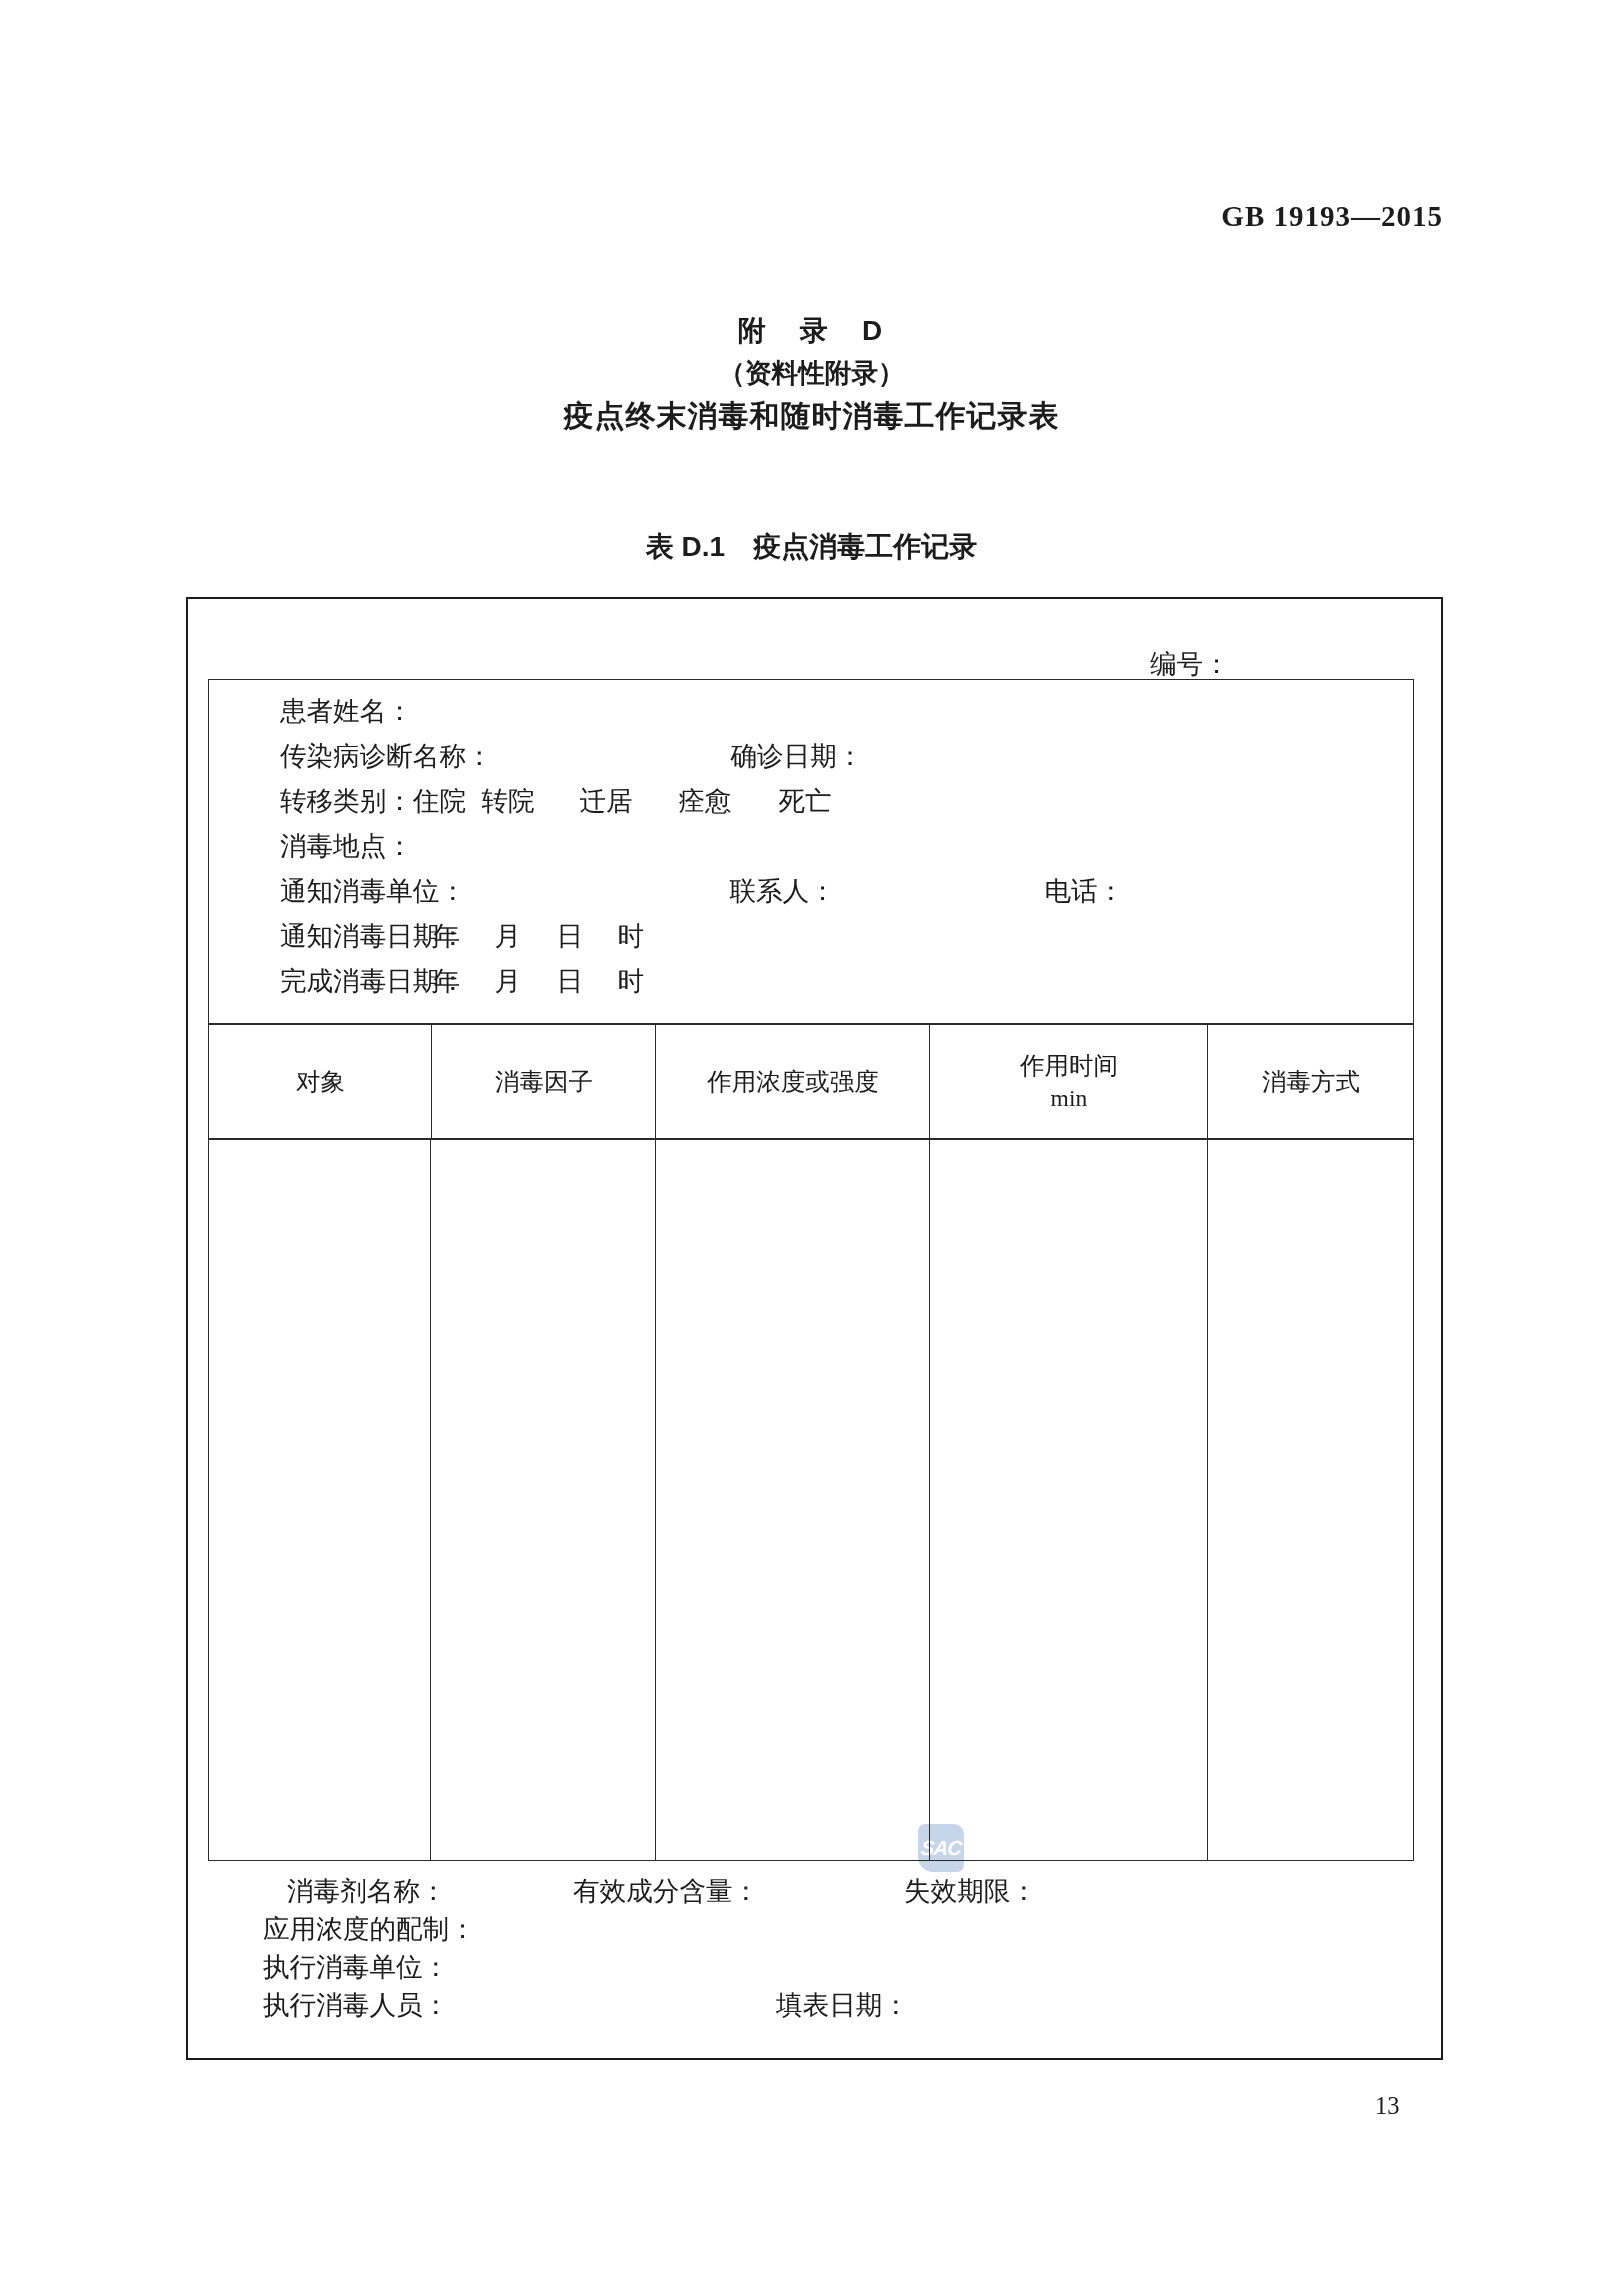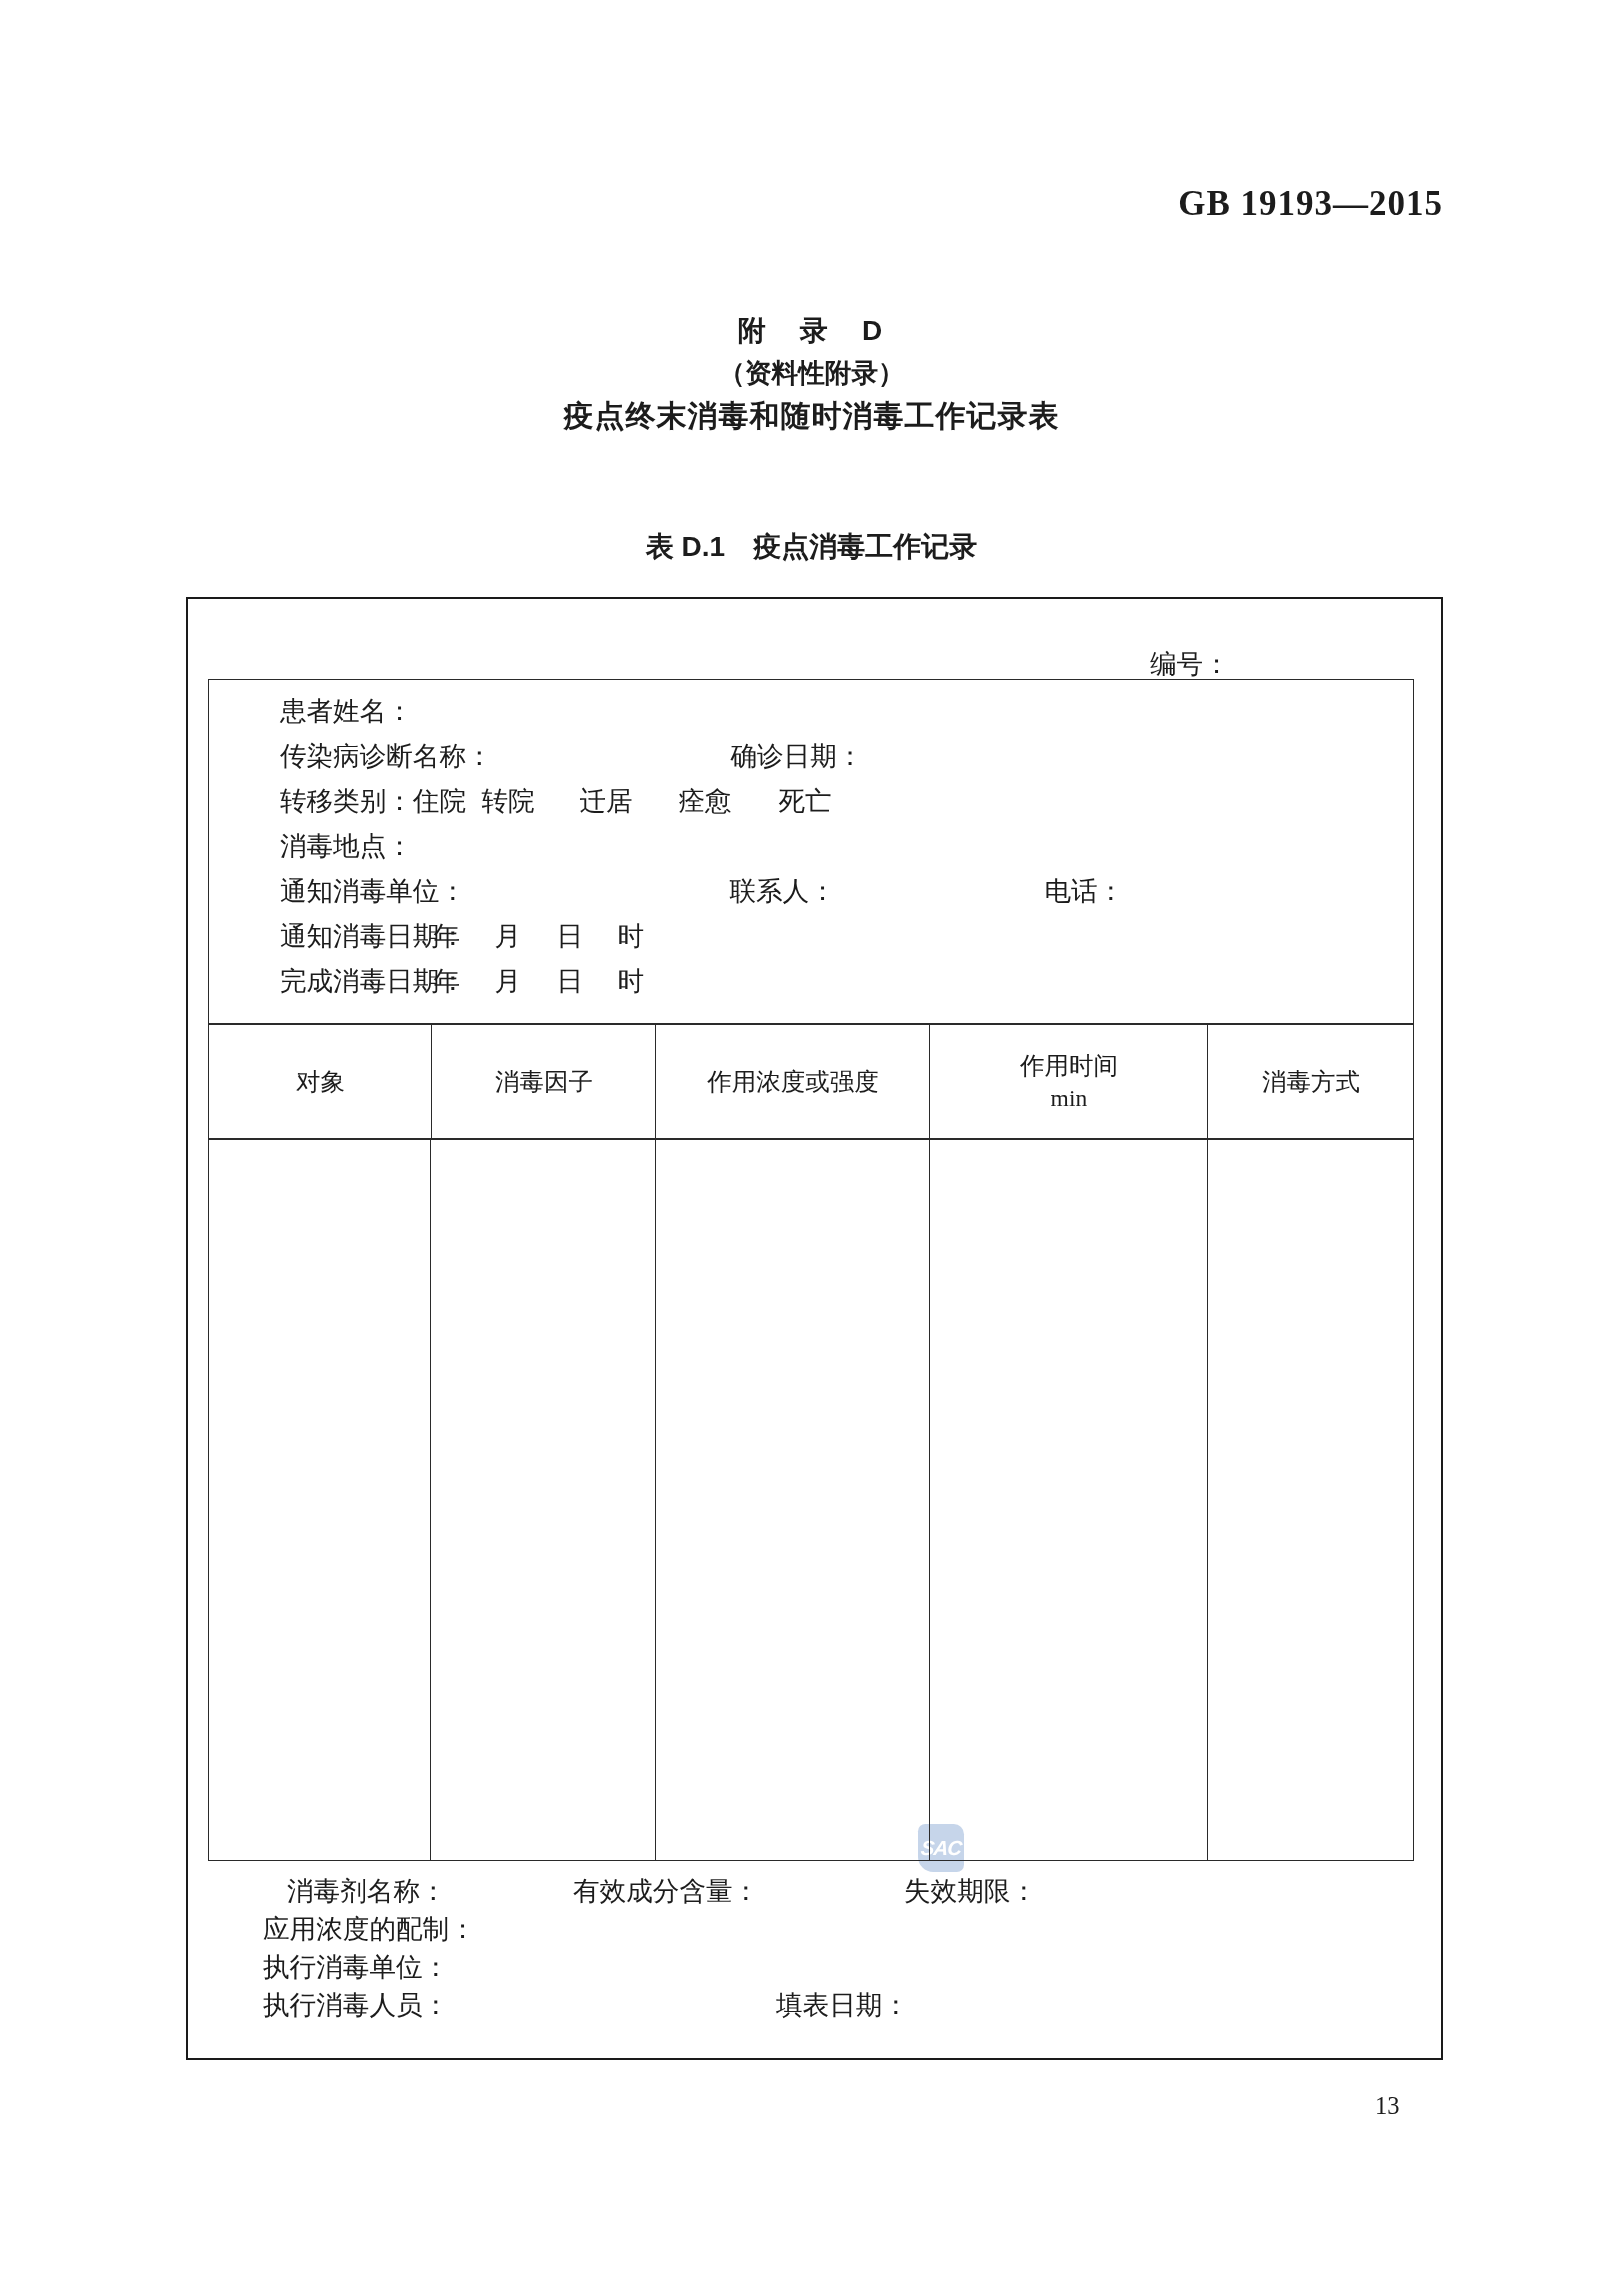--- a/index.html
+++ b/index.html
@@ -9,21 +9,21 @@
     height:2295px;
     background:#ffffff;
     color:#1c1c1c;
     font-family:"Liberation Serif","DejaVu Serif",serif;
     overflow:hidden;
   }
   .abs{position:absolute;}
   .centered{left:0;width:100%;text-align:center;}
   .sans-bold{font-family:"Liberation Sans","DejaVu Sans",sans-serif;font-weight:bold;}
 
-  .std-num{top:184px;right:180px;font-size:35px;font-weight:bold;letter-spacing:1px;}
+  .std-num{top:200px;right:180px;font-size:29px;font-weight:bold;letter-spacing:1px;}
   .t1{top:312px;font-size:28px;letter-spacing:3.1px;text-align:center;}
   .t2{top:355px;font-size:26.6px;}
   .t3{top:396px;font-size:30px;letter-spacing:1px;}
   .intro{top:462px;left:242px;font-size:29px;}
   .caption{top:528px;font-size:28px;}
 
   .outer-box{
     left:186px;top:597px;width:1257px;height:1463px;
     border:2.6px solid #1a1a1a;box-sizing:border-box;
   }

